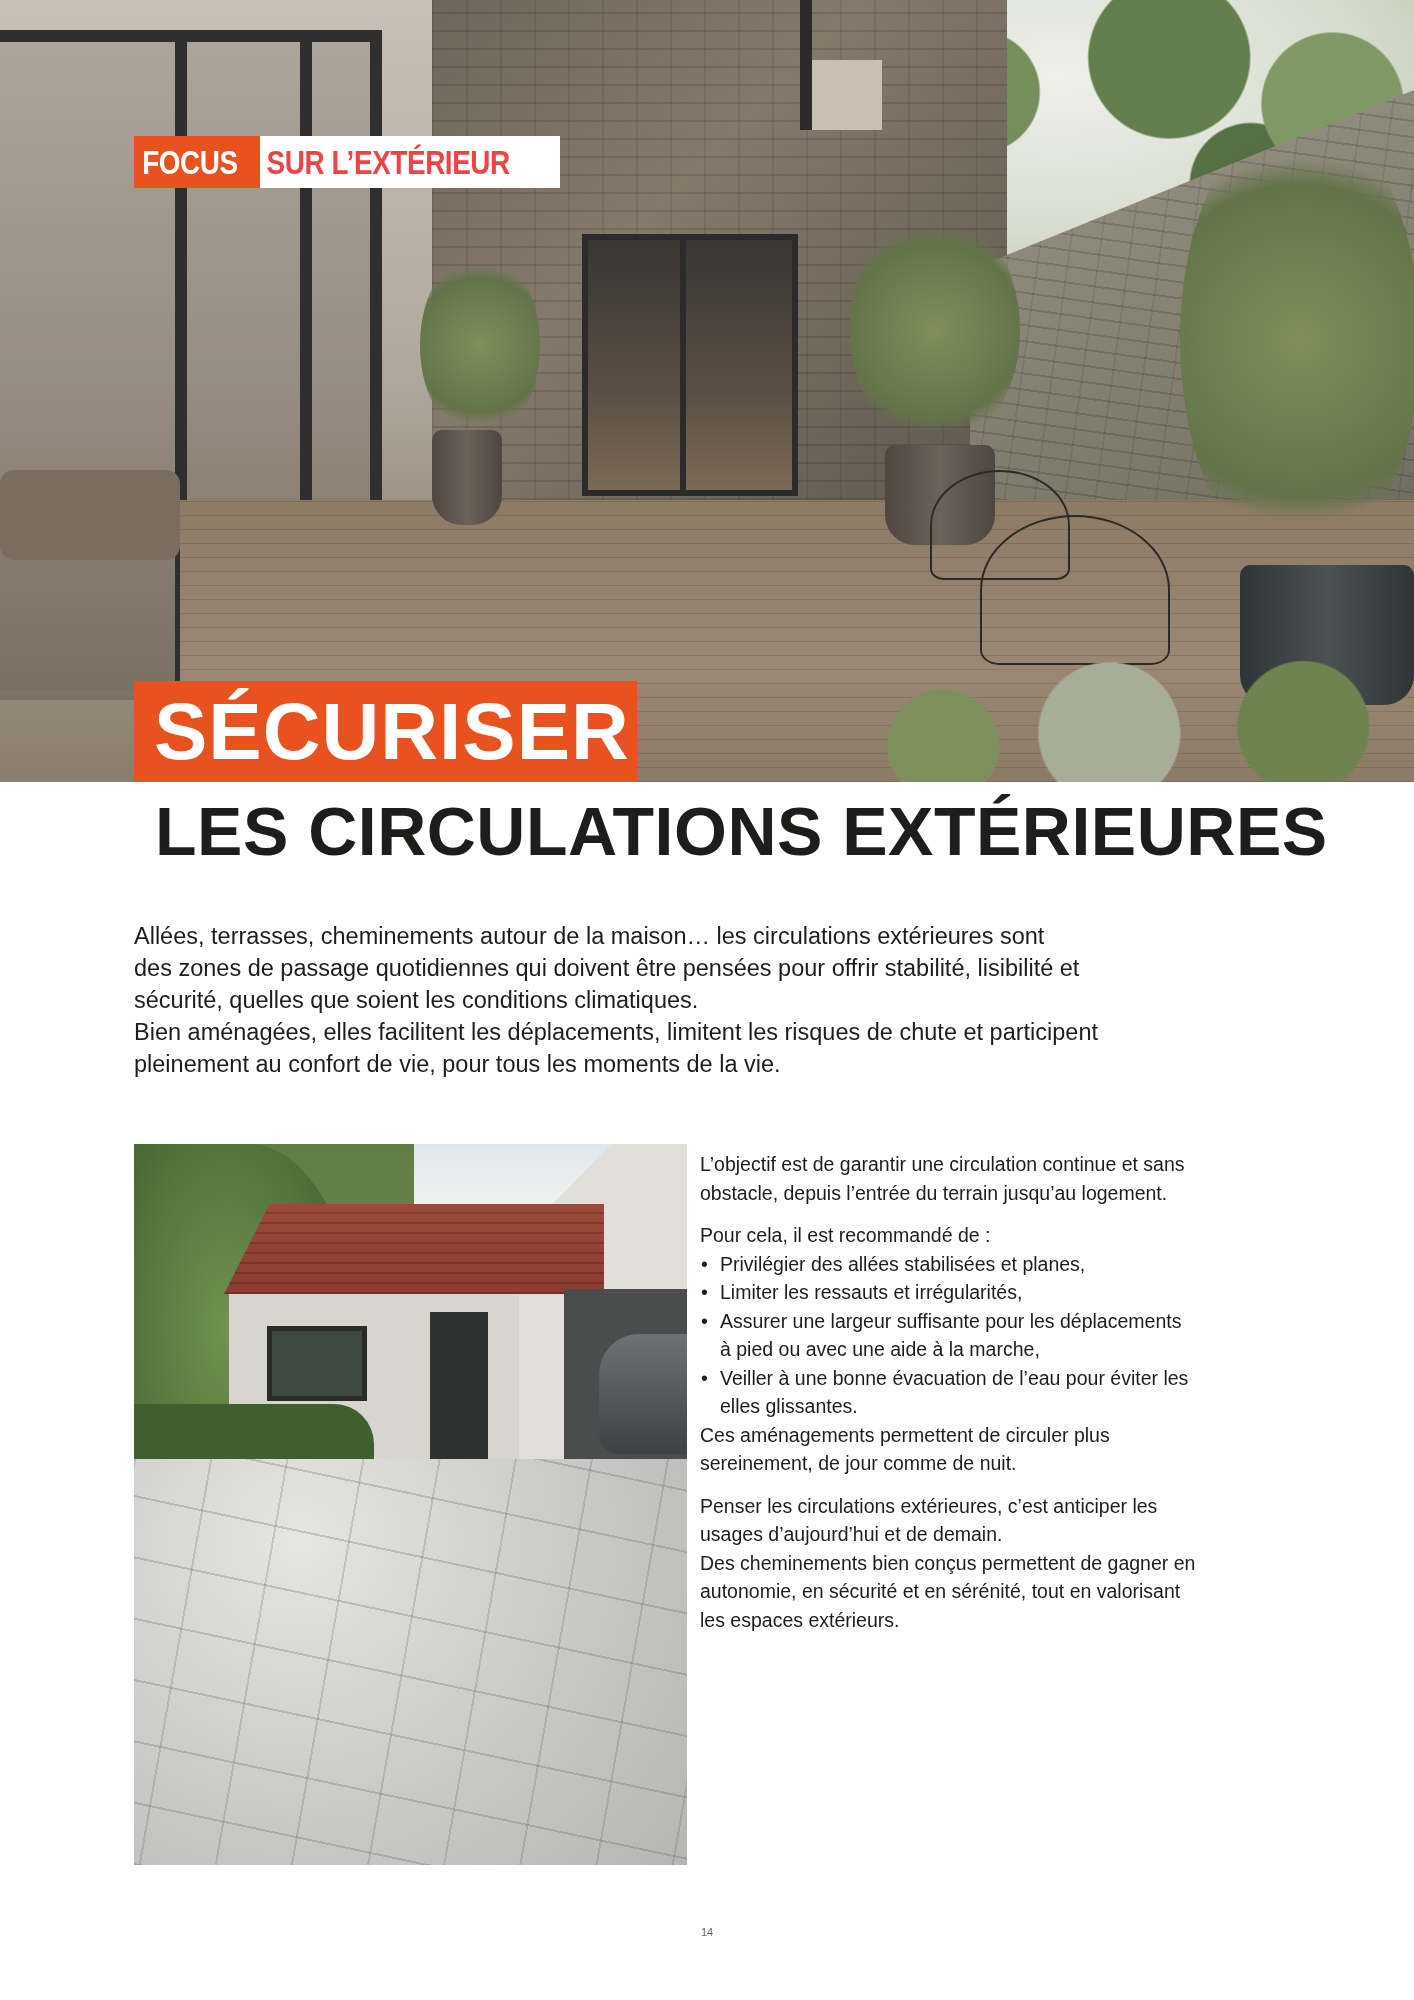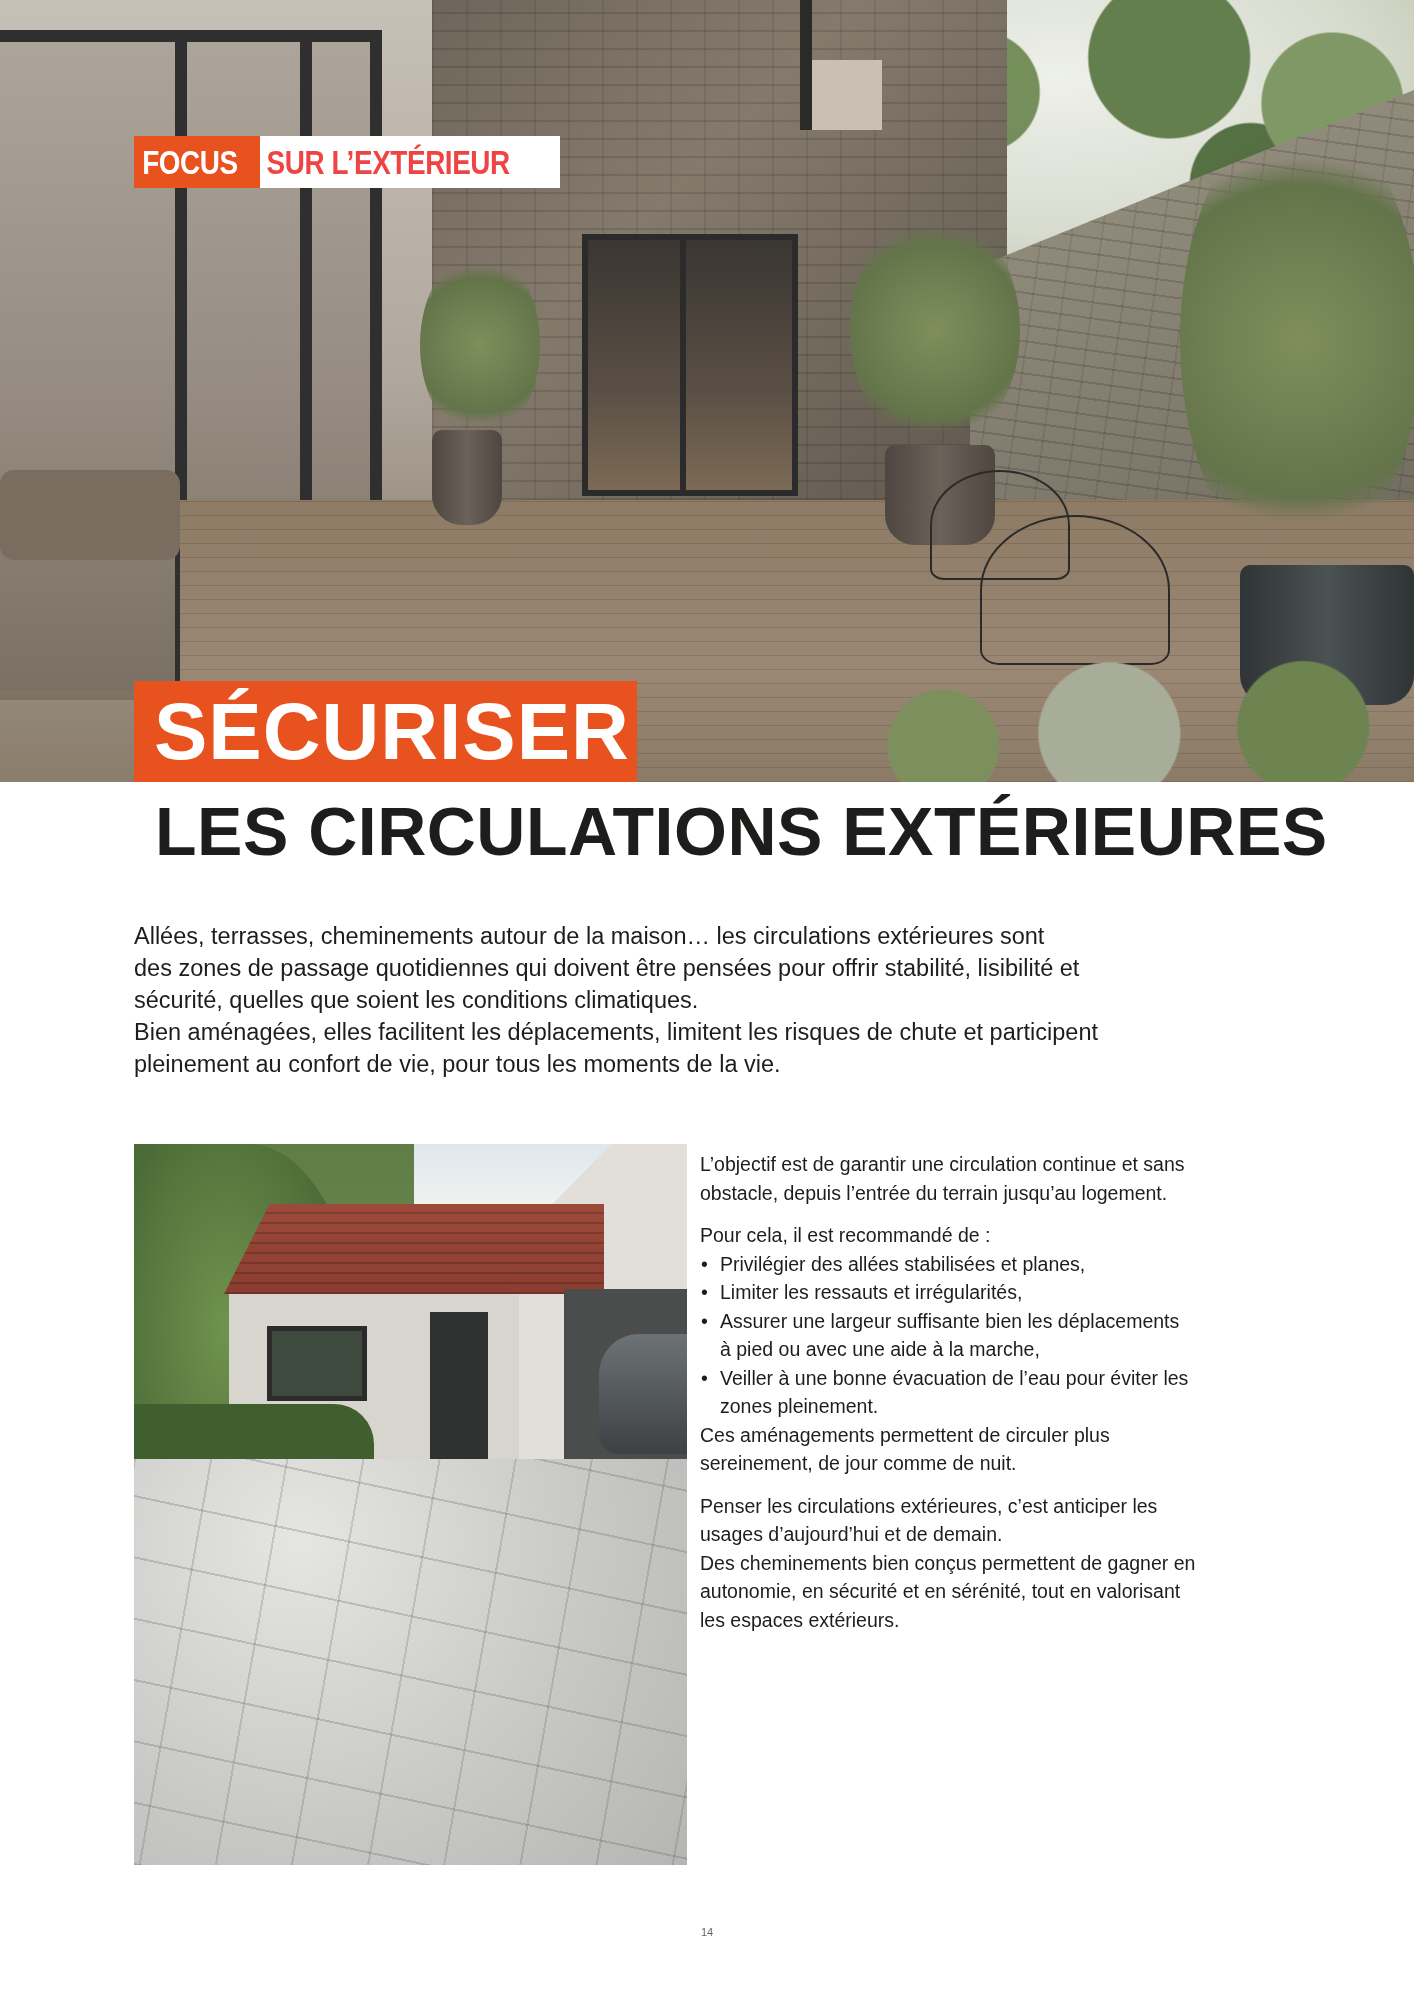--- a/index.html
+++ b/index.html
@@ -187,26 +187,26 @@
     <p>L’objectif est de garantir une circulation continue et sans</p>
     <p>obstacle, depuis l’entrée du terrain jusqu’au logement.</p>
   </div>
 
   <div class="body-text" style="margin-top:14px;">
     <p>Pour cela, il est recommandé de :</p>
     <ul class="bullets">
       <li><span>Privilégier des allées stabilisées et planes,</span></li>
       <li><span>Limiter les ressauts et irrégularités,</span></li>
       <li>
-        <div>Assurer une largeur suffisante bien les déplacements</div>
+        <div>Assurer une largeur suffisante pour les déplacements</div>
         <div>à pied ou avec une aide à la marche,</div>
       </li>
       <li>
         <div>Veiller à une bonne évacuation de l’eau pour éviter les</div>
-        <div>zones pleinement.</div>
+        <div>elles glissantes.</div>
       </li>
     </ul>
     <p>Ces aménagements permettent de circuler plus</p>
     <p>sereinement, de jour comme de nuit.</p>
   </div>
 
 
   <div class="body-text" style="margin-top:14px;">
     <p>Penser les circulations extérieures, c’est anticiper les</p>
     <p>usages d’aujourd’hui et de demain.</p>

